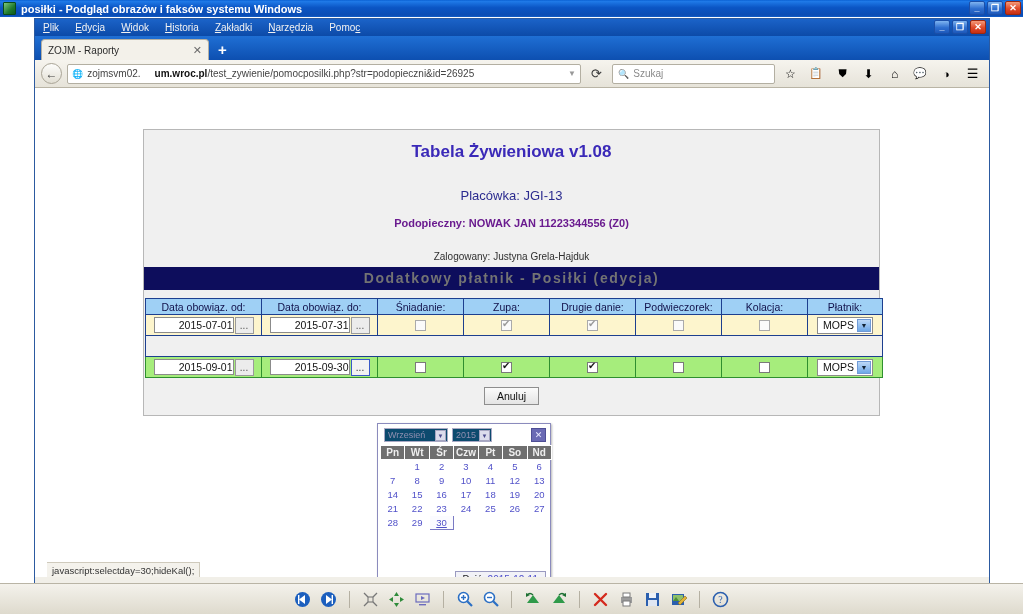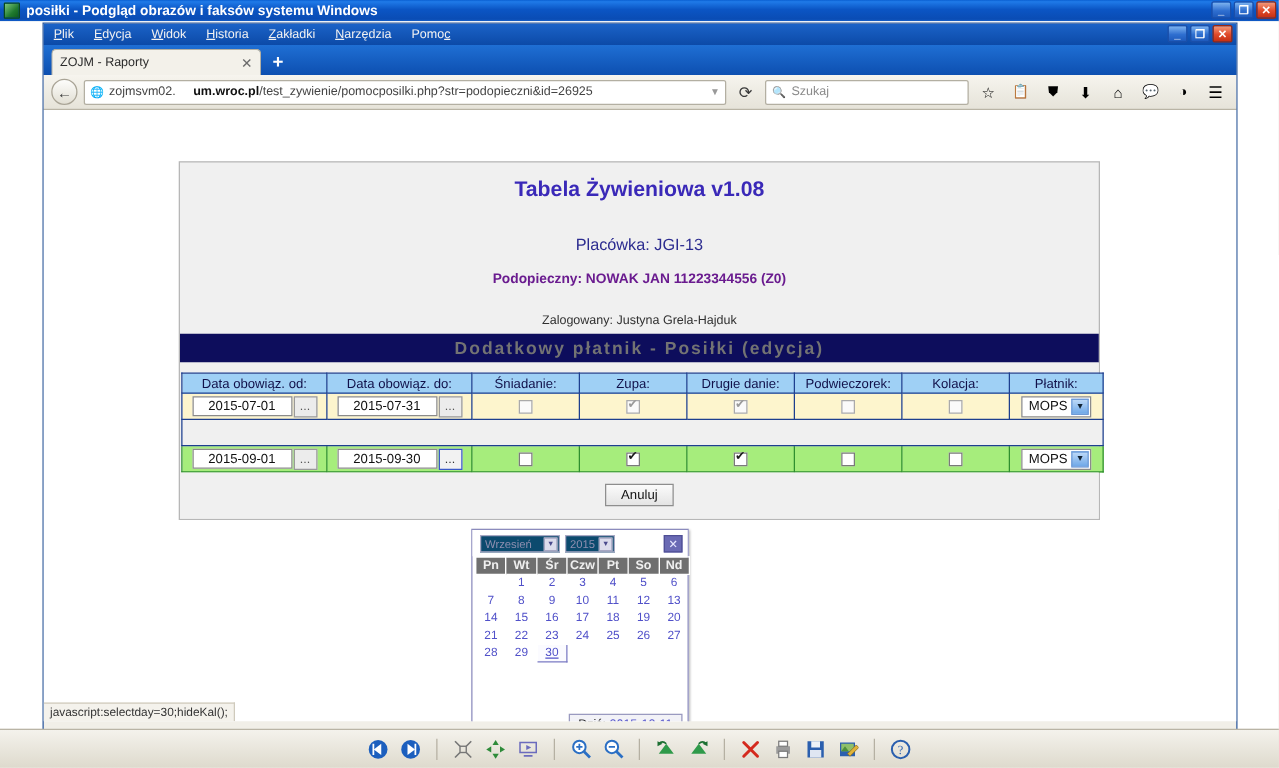--- a/index.html
+++ b/index.html
@@ -103,21 +103,21 @@
     display:flex; align-items:center; padding:0 5px; gap:4px;
   }
   .searchbar .sph { font-size:10px; color:#8a8a8a; }
 
   
   #page {
     position:absolute; left:0; top:69px; width:954px; height:489px;
     background:#fff; overflow:hidden;
   }
   .statusbar {
-    position:absolute; left:0; bottom:0; height:15px;
+    position:absolute; left:12px; bottom:0; height:15px;
     background:#f4f2ec; border-top:1px solid #cfcabc; border-right:1px solid #cfcabc;
     padding:0 5px; display:flex; align-items:center;
     font-size:9.5px; color:#333;margin-top:36px;
   }
 
   
   .content {
     position:absolute; left:108px; top:41px; width:737px;
     background:#f0f0f0; border:1px solid #b7b7b7;
   }
@@ -145,21 +145,21 @@
   }
   table.grid td {
     border:1px solid #1d3f8f; height:21px; text-align:center; padding:1px 3px;
   }
   tr.rowYellow td { background:#fdf5cd; }
   tr.rowGreen td { background:#a6ed7c; border-color:#2f8f2f; }
 
   .datecell { display:flex; align-items:center; justify-content:center; }
   .dateinput {
     width:80px; height:16px; background:#fff; border:1px solid #8b8b8b;
-    font-size:10.5px; color:#111; text-align:center; line-height:15px;
+    font-size:10.5px; color:#111; text-align:right; line-height:15px;
   }
   .dotbtn {
     width:19px; height:17px; margin-left:1px;
     border:1px solid #9a9a9a; background:#ececec;
     font-size:10px; color:#555; line-height:15px; text-align:center;
   }
   .dotbtn.act { border:1px solid #3a59c8; background:#f2f2f2; color:#333; }
 
   .cb {
     width:11px; height:11px; border:1px solid #7a7a7a; background:#fff;

